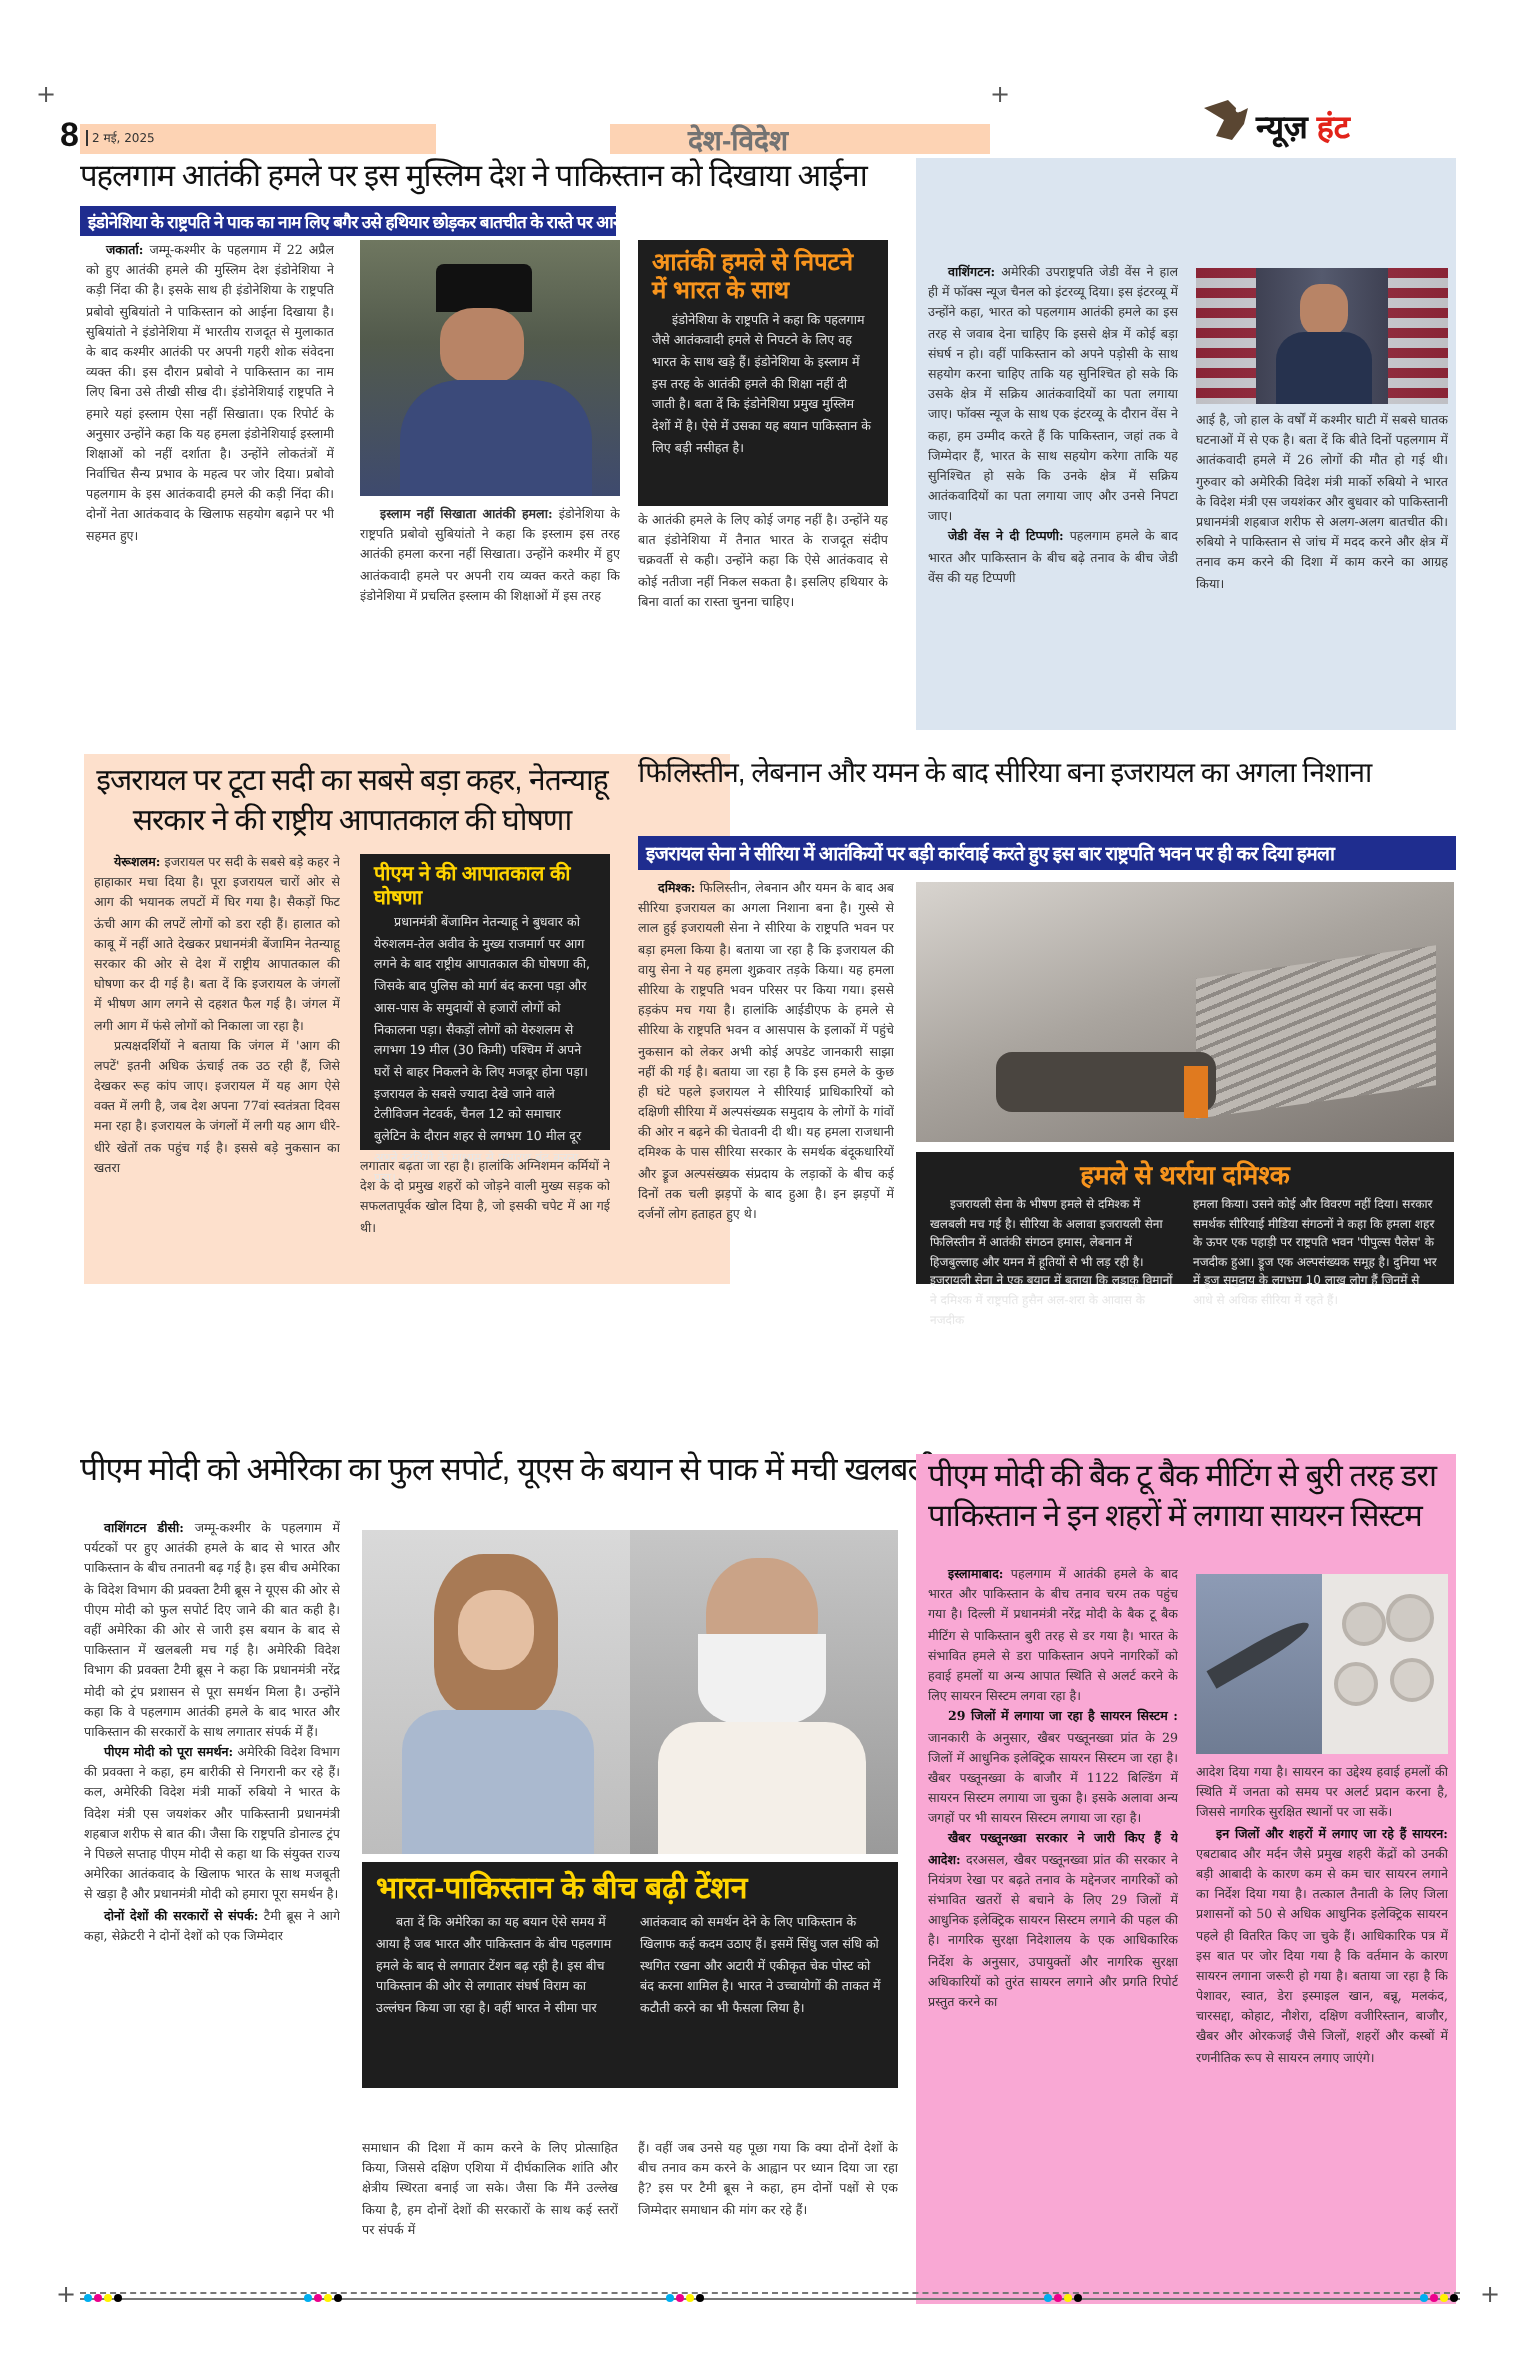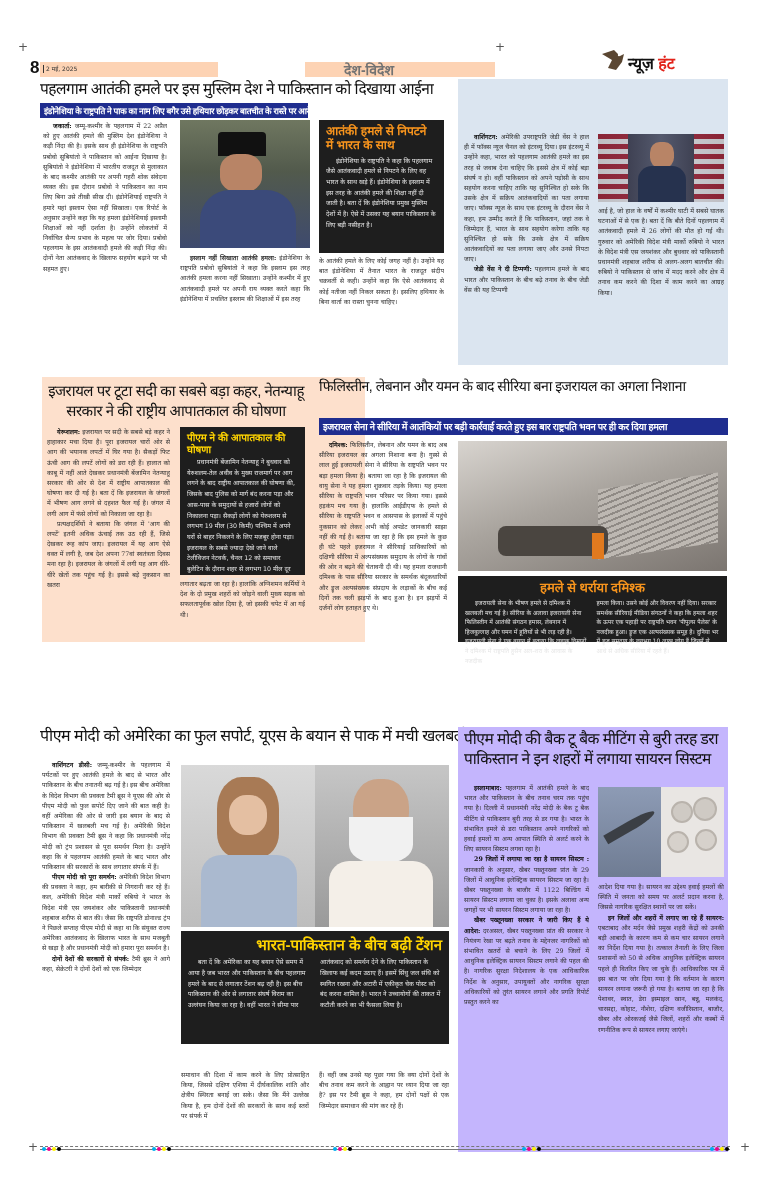--- a/index.html
+++ b/index.html
@@ -134,35 +134,35 @@
       <div class="abs" style="left:48px;top:30px;width:38px;height:40px;background:#e4bfa2;border-radius:45%"></div>
       <div class="abs" style="left:20px;top:90px;width:96px;height:72px;background:#aab9cf;border-radius:20px 20px 0 0"></div>
     </div>
     <div style="flex:1;position:relative;background:linear-gradient(180deg,#c6c6c6,#9a9a9a)">
       <div class="abs" style="left:38px;top:14px;width:56px;height:62px;background:#caa387;border-radius:45%"></div>
       <div class="abs" style="left:34px;top:52px;width:64px;height:46px;background:#f1f1f1;border-radius:0 0 40% 40%"></div>
       <div class="abs" style="left:14px;top:96px;width:104px;height:66px;background:#f4efe8;border-radius:20px 20px 0 0"></div>
     </div>
   </div>
   <div class="abs box" style="left:181px;top:931px;width:268px;height:113px">
-    <div class="bt" style="font-size:15px;text-align:right;color:#ffd400">भारत-पाकिस्तान के बीच बढ़ी टेंशन</div>
+    <div class="bt" style="font-size:15px;text-align:left;color:#ffd400">भारत-पाकिस्तान के बीच बढ़ी टेंशन</div>
     <div style="display:flex;gap:10px;margin-top:4px">
       <div class="bb" style="flex:1;text-indent:10px">बता दें कि अमेरिका का यह बयान ऐसे समय में आया है जब भारत और पाकिस्तान के बीच पहलगाम हमले के बाद से लगातार टेंशन बढ़ रही है। इस बीच पाकिस्तान की ओर से लगातार संघर्ष विराम का उल्लंघन किया जा रहा है। वहीं भारत ने सीमा पार</div>
       <div class="bb" style="flex:1">आतंकवाद को समर्थन देने के लिए पाकिस्तान के खिलाफ कई कदम उठाए हैं। इसमें सिंधु जल संधि को स्थगित रखना और अटारी में एकीकृत चेक पोस्ट को बंद करना शामिल है। भारत ने उच्चायोगों की ताकत में कटौती करने का भी फैसला लिया है।</div>
     </div>
   </div>
   <div class="abs body" style="left:181px;top:1070px;width:128px;height:82px;overflow:hidden">
     <span>समाधान की दिशा में काम करने के लिए प्रोत्साहित किया, जिससे दक्षिण एशिया में दीर्घकालिक शांति और क्षेत्रीय स्थिरता बनाई जा सके। जैसा कि मैंने उल्लेख किया है, हम दोनों देशों की सरकारों के साथ कई स्तरों पर संपर्क में</span>
   </div>
   <div class="abs body" style="left:319px;top:1070px;width:130px;height:82px;overflow:hidden">
     <span>हैं। वहीं जब उनसे यह पूछा गया कि क्या दोनों देशों के बीच तनाव कम करने के आह्वान पर ध्यान दिया जा रहा है? इस पर टैमी ब्रूस ने कहा, हम दोनों पक्षों से एक जिम्मेदार समाधान की मांग कर रहे हैं।</span>
   </div>
 </section>
 
-<section class="abs" style="left:458px;top:727px;width:270px;height:425px;background:#c4b5fd">
+<section class="abs" style="left:458px;top:727px;width:270px;height:425px;background:#f9a8d4">
   <div class="abs head" style="left:6px;top:2px;width:262px;font-size:15.5px;line-height:1.3">पीएम मोदी की बैक टू बैक मीटिंग से बुरी तरह डरा पाकिस्तान ने इन शहरों में लगाया सायरन सिस्टम</div>
   <div class="abs body" style="left:6px;top:56px;width:125px;height:368px;overflow:hidden">
     <p><b>इस्लामाबाद:</b> <span>पहलगाम में आतंकी हमले के बाद भारत और पाकिस्तान के बीच तनाव चरम तक पहुंच गया है। दिल्ली में प्रधानमंत्री नरेंद्र मोदी के बैक टू बैक मीटिंग से पाकिस्तान बुरी तरह से डर गया है। भारत के संभावित हमले से डरा पाकिस्तान अपने नागरिकों को हवाई हमलों या अन्य आपात स्थिति से अलर्ट करने के लिए सायरन सिस्टम लगवा रहा है।</span></p>
     <p><b>29 जिलों में लगाया जा रहा है सायरन सिस्टम :</b> <span>जानकारी के अनुसार, खैबर पख्तूनख्वा प्रांत के 29 जिलों में आधुनिक इलेक्ट्रिक सायरन सिस्टम जा रहा है। खैबर पख्तूनख्वा के बाजौर में 1122 बिल्डिंग में सायरन सिस्टम लगाया जा चुका है। इसके अलावा अन्य जगहों पर भी सायरन सिस्टम लगाया जा रहा है।</span></p>
     <p><b>खैबर पख्तूनख्वा सरकार ने जारी किए हैं ये आदेश:</b> <span>दरअसल, खैबर पख्तूनख्वा प्रांत की सरकार ने नियंत्रण रेखा पर बढ़ते तनाव के मद्देनजर नागरिकों को संभावित खतरों से बचाने के लिए 29 जिलों में आधुनिक इलेक्ट्रिक सायरन सिस्टम लगाने की पहल की है। नागरिक सुरक्षा निदेशालय के एक आधिकारिक निर्देश के अनुसार, उपायुक्तों और नागरिक सुरक्षा अधिकारियों को तुरंत सायरन लगाने और प्रगति रिपोर्ट प्रस्तुत करने का</span></p>
   </div>
   <div class="abs photo" style="left:140px;top:60px;width:126px;height:90px;display:flex">
     <div style="flex:1;position:relative;background:linear-gradient(180deg,#8d9bb5,#6f7c93)">
       <div class="abs" style="left:4px;top:34px;width:56px;height:10px;background:#3b3f45;transform:rotate(-30deg);border-radius:0 50% 50% 0"></div>
     </div>

